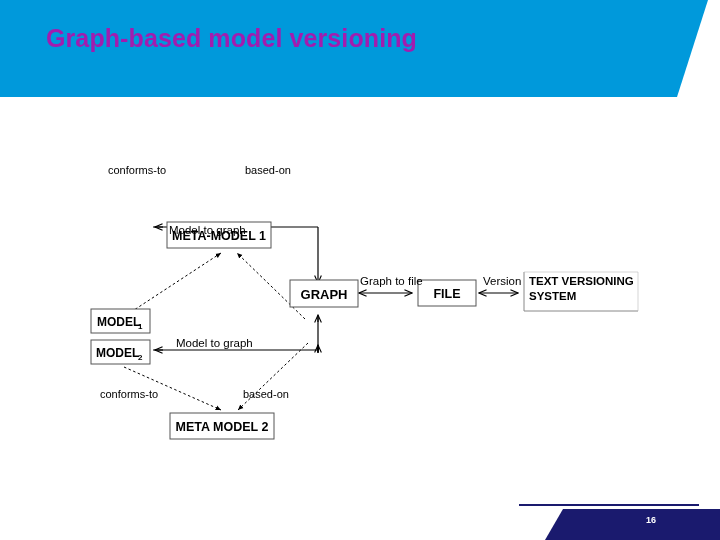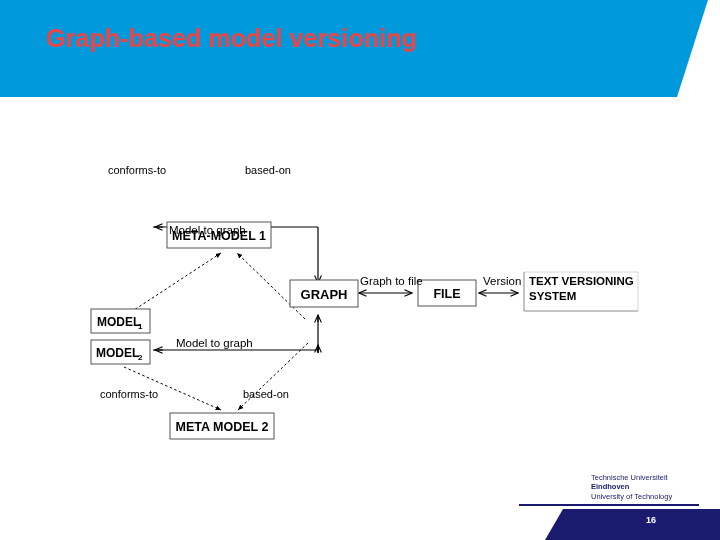--- a/index.html
+++ b/index.html
@@ -32,21 +32,21 @@
     height: 97px;
     background: #0099db;
     clip-path: polygon(0 0, 708px 0, 677px 97px, 0 97px);
   }
   .slide-title {
     position: absolute;
     left: 46px;
     top: 22px;
     font-size: 25px;
     font-weight: bold;
-    color: #ef4444;
+    color: #a21caf;
     letter-spacing: 0.1px;
     white-space: nowrap;
     line-height: 32px;
   }
 
   
   .diagram {
     position: absolute;
     left: 0;
     top: 97px;
@@ -242,25 +242,20 @@
 
       <text x="176" y="250" font-family="Liberation Sans, sans-serif" font-size="11.5" fill="#000">Model to graph</text>
 
       <text x="100" y="301" font-family="Liberation Sans, sans-serif" font-size="11" fill="#000">conforms-to</text>
 
       <text x="243" y="301" font-family="Liberation Sans, sans-serif" font-size="11" fill="#000">based-on</text>
     </svg>
   </div>
 
   <div class="logo">
-    <div class="logo-words">
-      <div>Technische Universiteit</div>
-      <div class="bold">Eindhoven</div>
-      <div>University of Technology</div>
-    </div>
     <div class="logo-rule"></div>
   </div>
 
   <div class="footer-band">
     <div class="footer-band-fill"></div>
   </div>
   <div class="page-number">16</div>
 
 </div>
 

